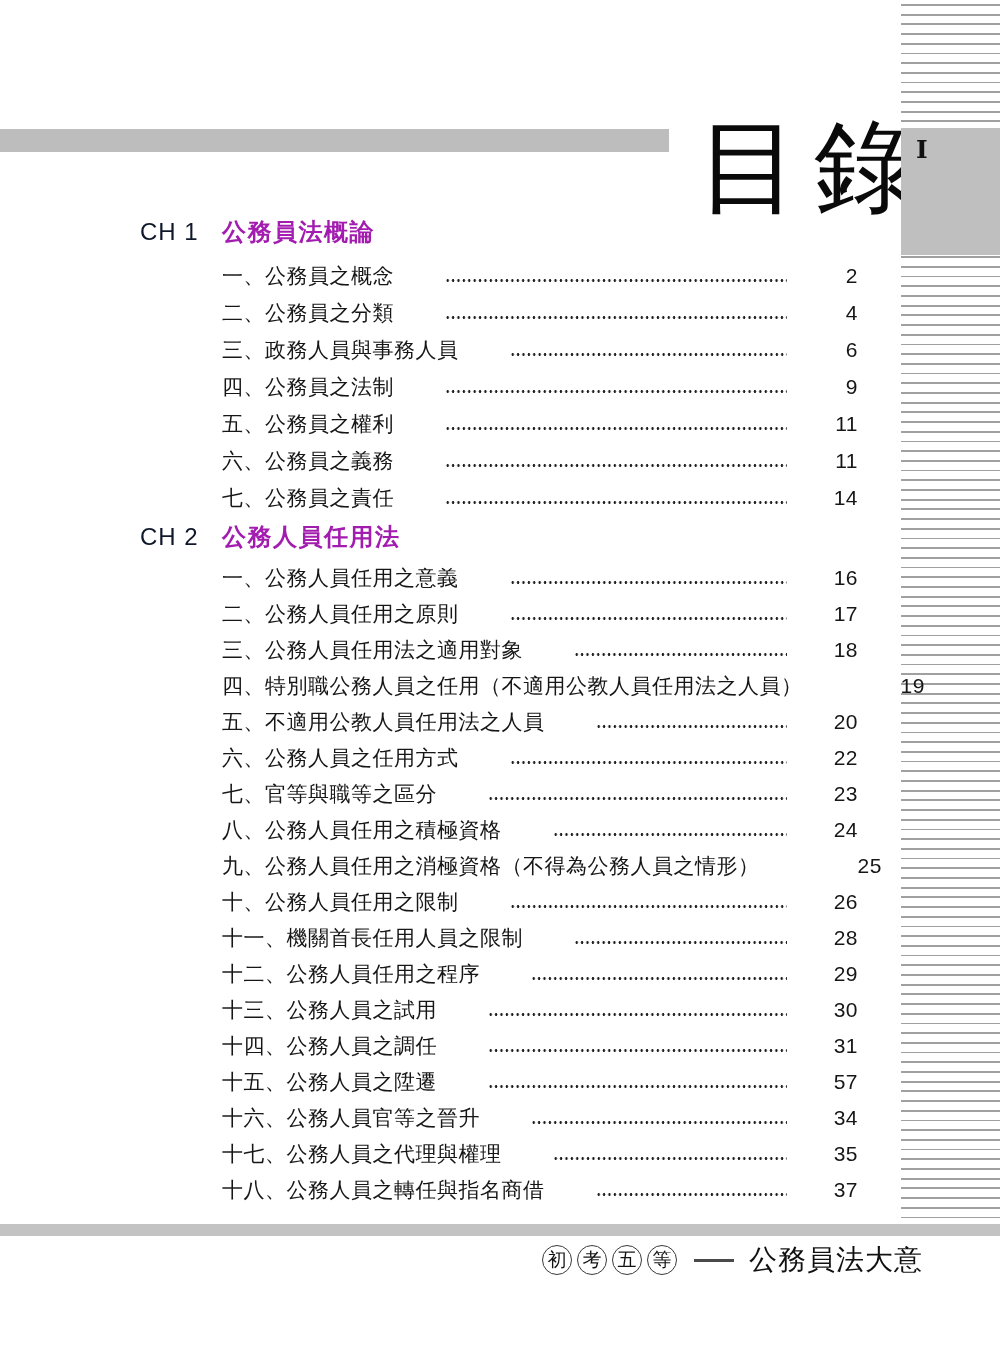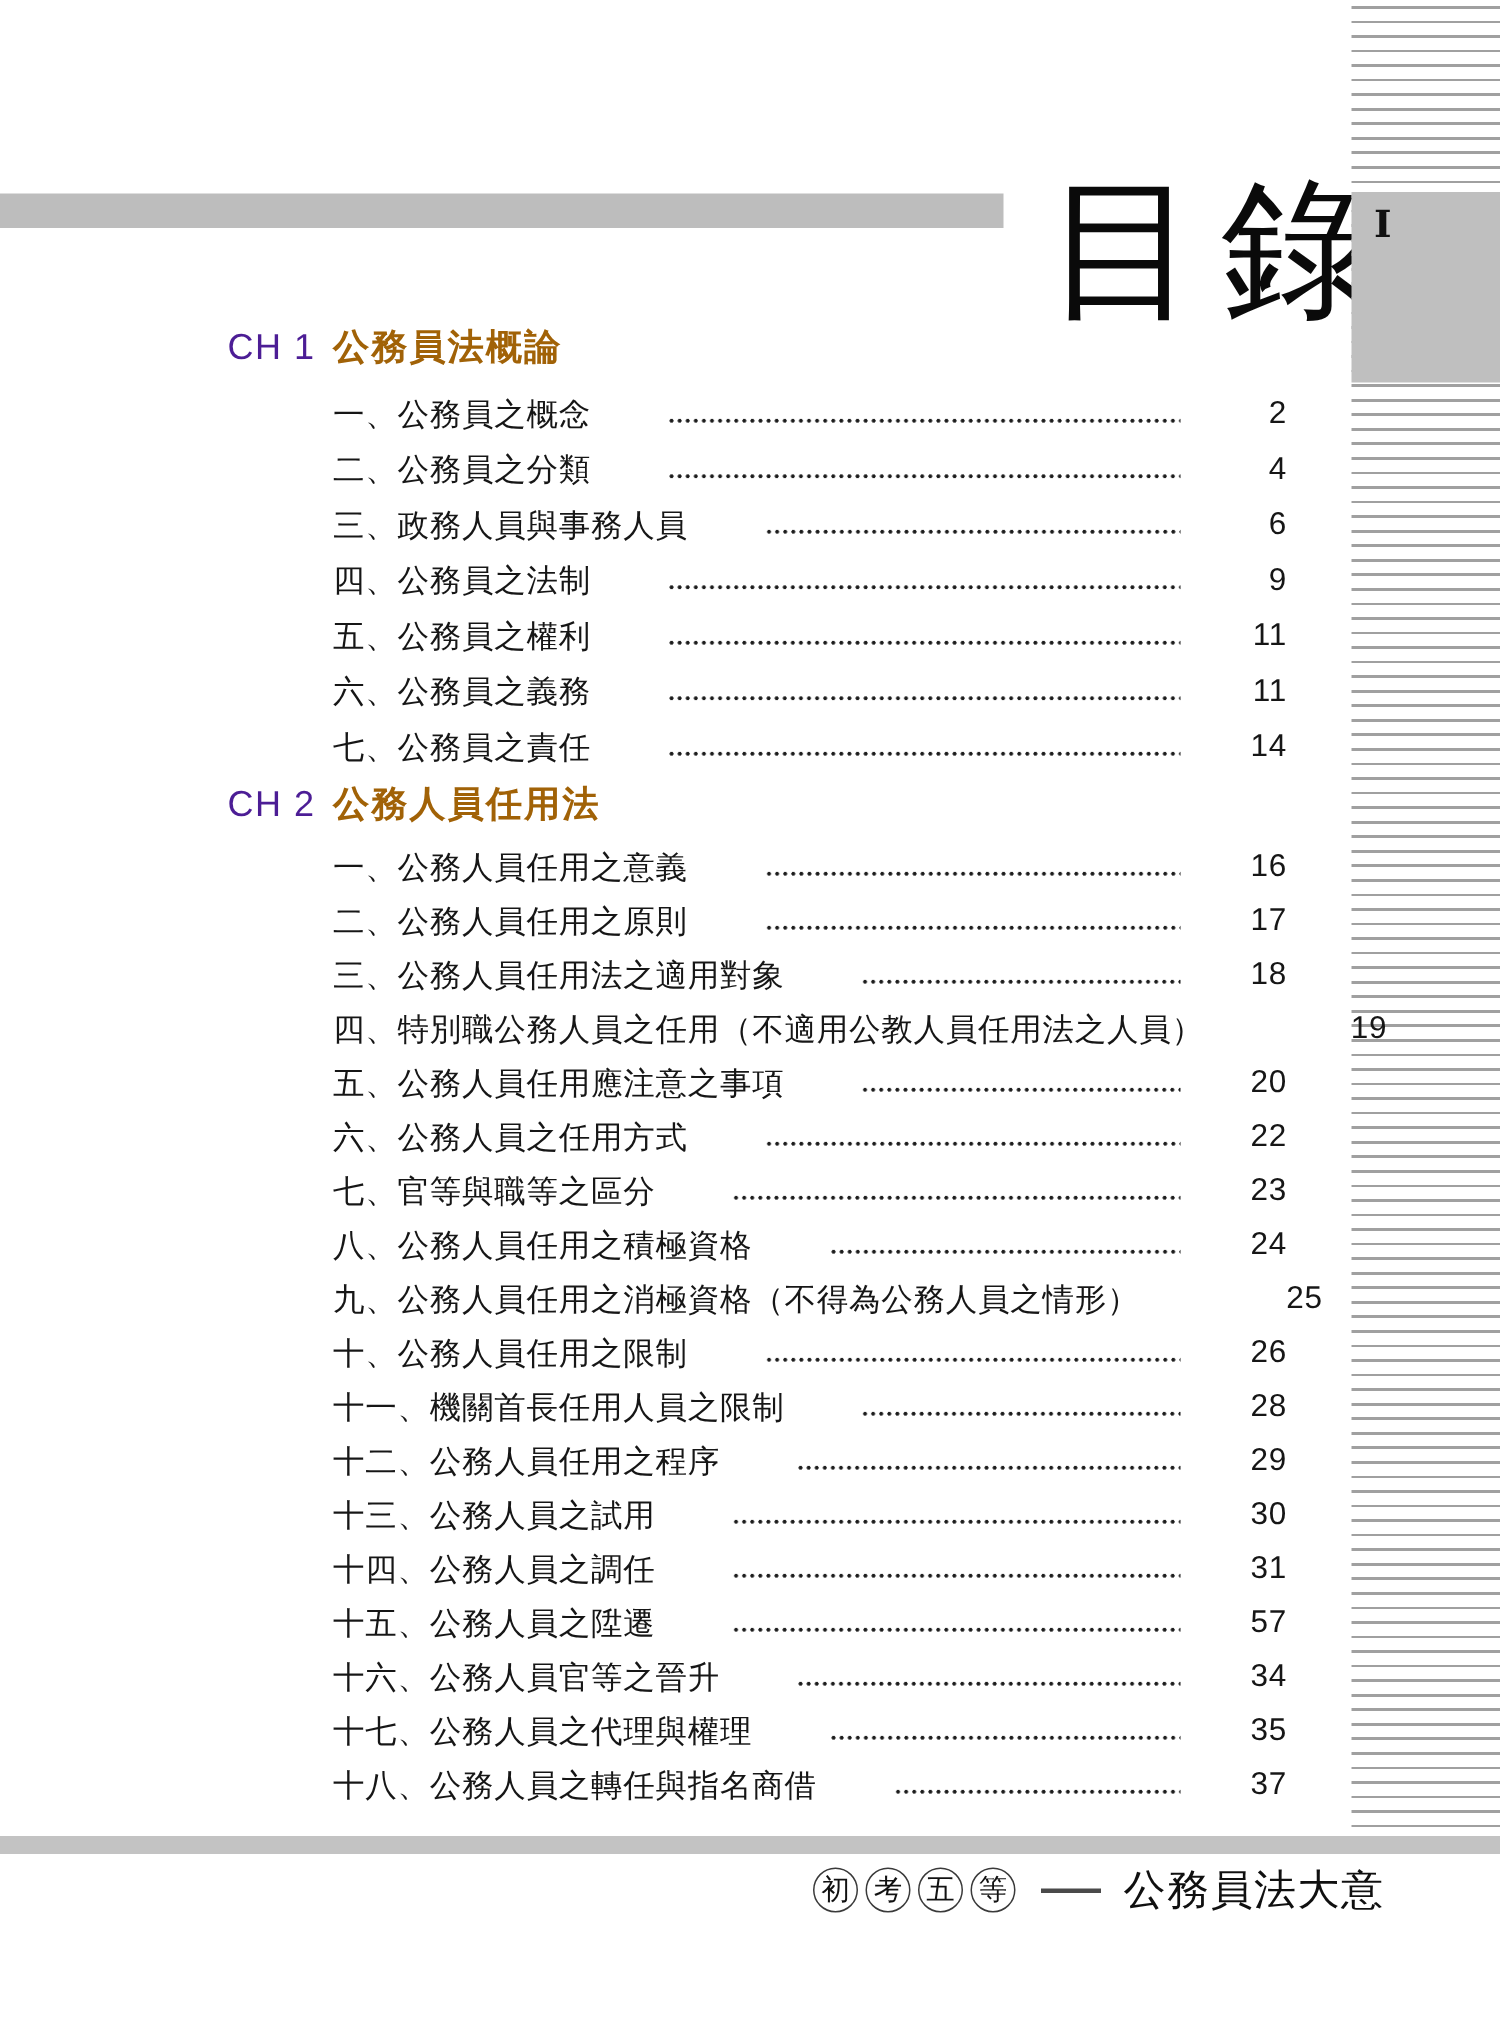--- a/index.html
+++ b/index.html
@@ -69,27 +69,26 @@
     display: flex;
     align-items: baseline;
     height: 30px;
     line-height: 30px;
     font-size: 24px;
     white-space: nowrap;
   }
   .section-code {
     width: 82px;
     letter-spacing: 1px;
-    color: #4c1d95;
-    text-align: center;
+    color: #0f172a;
   }
   .section-title {
     font-weight: bold;
     letter-spacing: 1.5px;
-    color: #a16207;
+    color: #a21caf;
   }
   .section-gap { margin-top: 6px; }
   .toc-list { margin: 10px 0 0 82px; }
   .toc-list-2 { margin-top: 8px; }
   .toc-row {
     display: flex;
     align-items: center;
     height: 37px;
     font-size: 21px;
     color: #161616;
@@ -244,21 +243,21 @@
     <span class="toc-page">18</span>
   </div>
 
   <div class="toc-row">
     <span class="toc-label">四、特別職公務人員之任用（不適用公教人員任用法之人員）</span>
     <span class="toc-leader"></span>
     <span class="toc-page">19</span>
   </div>
 
   <div class="toc-row">
-    <span class="toc-label">五、公務人員任用應注意之事項</span>
+    <span class="toc-label">五、不適用公教人員任用法之人員</span>
     <span class="toc-leader"></span>
     <span class="toc-page">20</span>
   </div>
 
   <div class="toc-row">
     <span class="toc-label">六、公務人員之任用方式</span>
     <span class="toc-leader"></span>
     <span class="toc-page">22</span>
   </div>
 

